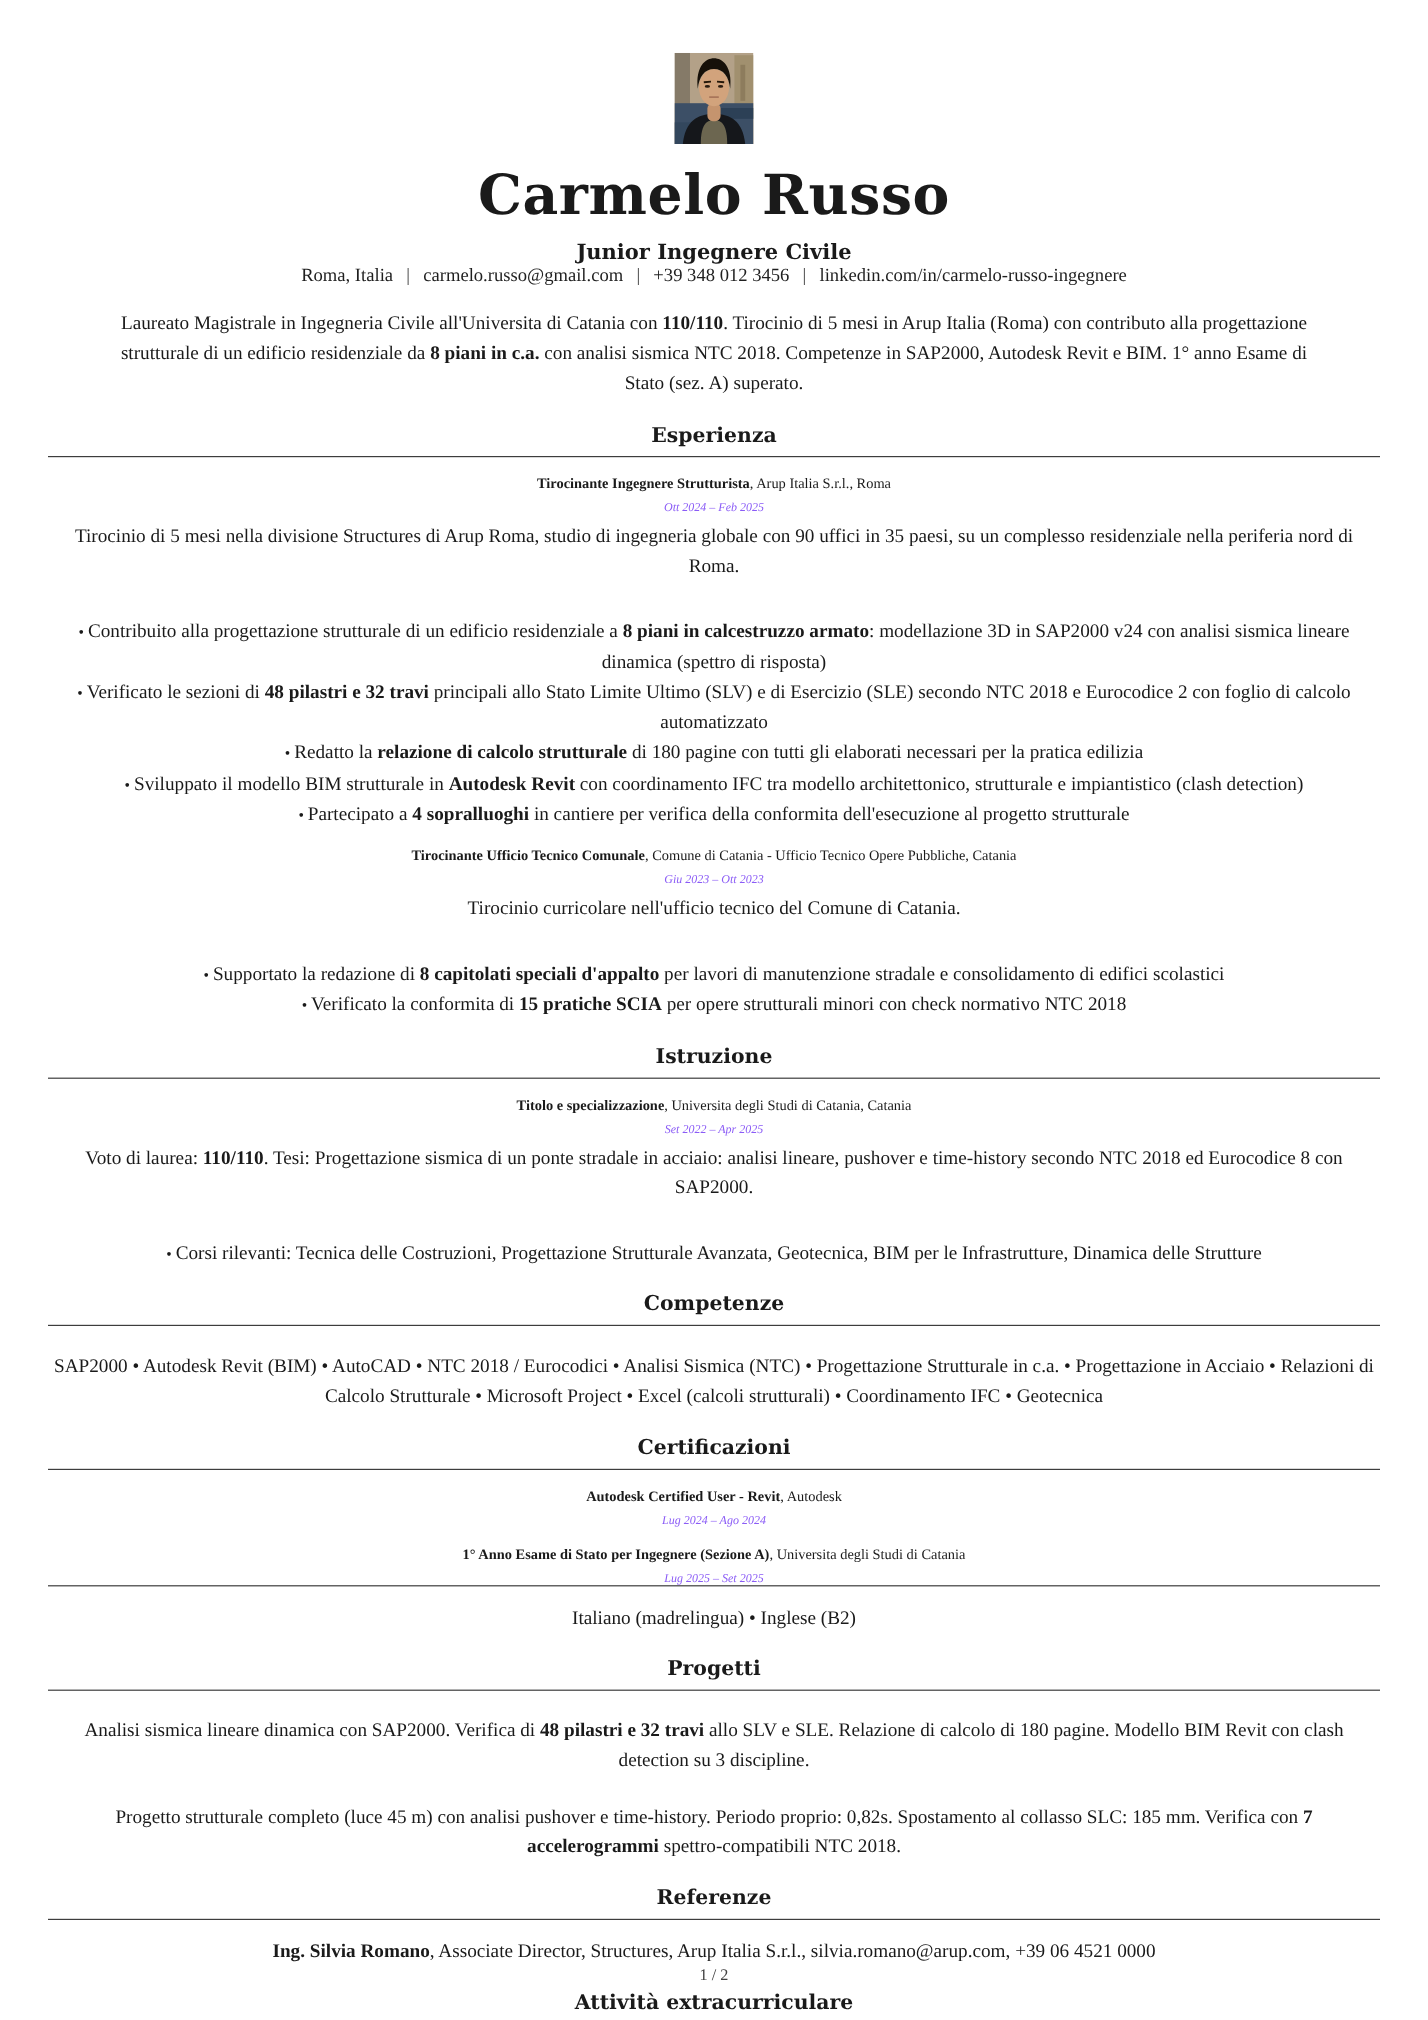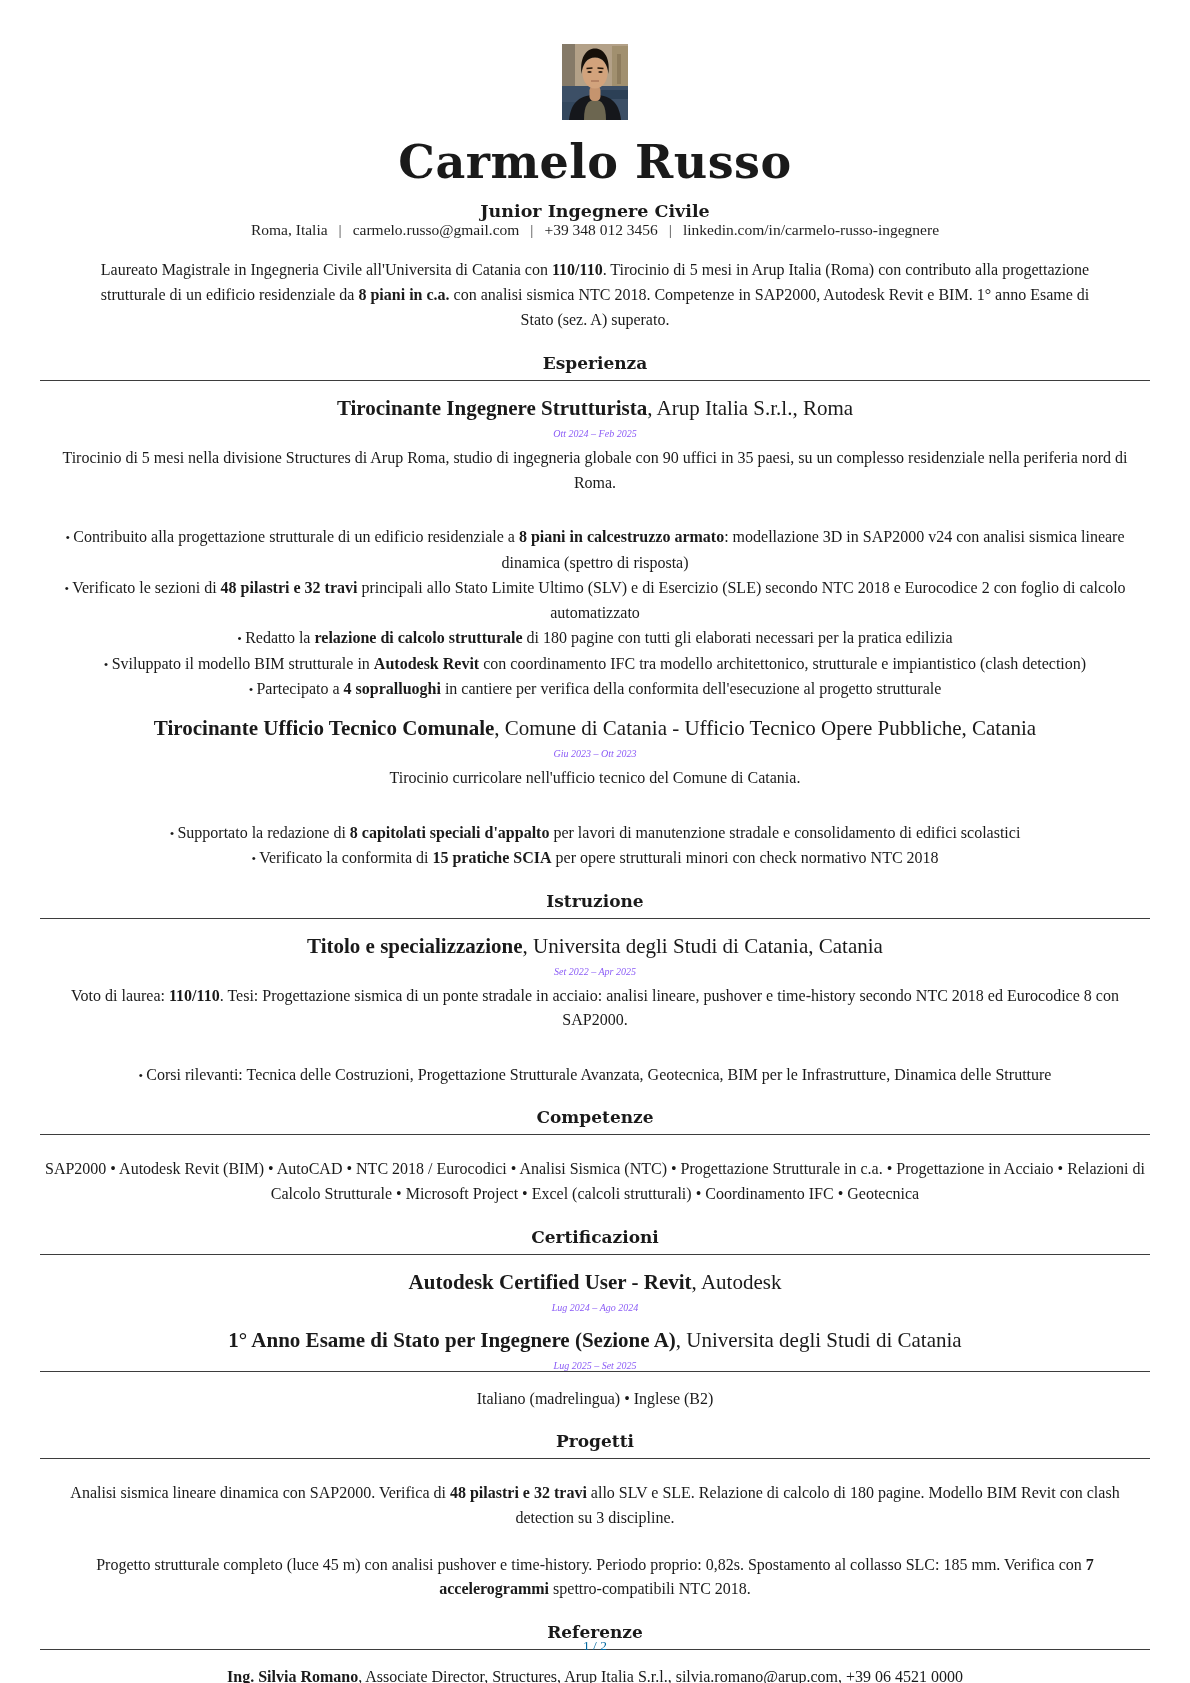--- a/index.html
+++ b/index.html
@@ -66,21 +66,21 @@
     font-weight: 700;
     margin: 20px 0 7px 0;
   }
   .rule {
     border: none;
     border-top: 1.5px solid #3d3d3d;
     margin: 0 0 2px 0;
     height: 0;
   }
   .entry { margin-top: 15px; }
-  .entry-title { font-size: 21px; }
+  .entry-title { font-size: 12px; }
   .entry-dates {
     font-size: 10px;
     font-style: italic;
     margin-top: 7px;
     color: #8b5cf6;
   }
   .entry-summary {
     font-size: 16px;
     line-height: 1.55;
     margin: 7px 0 0 0;
@@ -102,21 +102,21 @@
     line-height: 1.5;
     margin-top: 15px;
   }
   .footer {
     position: absolute;
     top: 1638px;
     left: 0;
     width: 1190px;
     text-align: center;
     font-size: 13.5px;
-    color: #0369a1;
+    color: #404040;
   }
 </style>
 </head>
 <body>
 
 <div class="page">
 
   <div class="photo">
     <svg width="66" height="76" viewBox="0 0 66 76">
       <rect width="66" height="76" fill="#b3a188"></rect>

